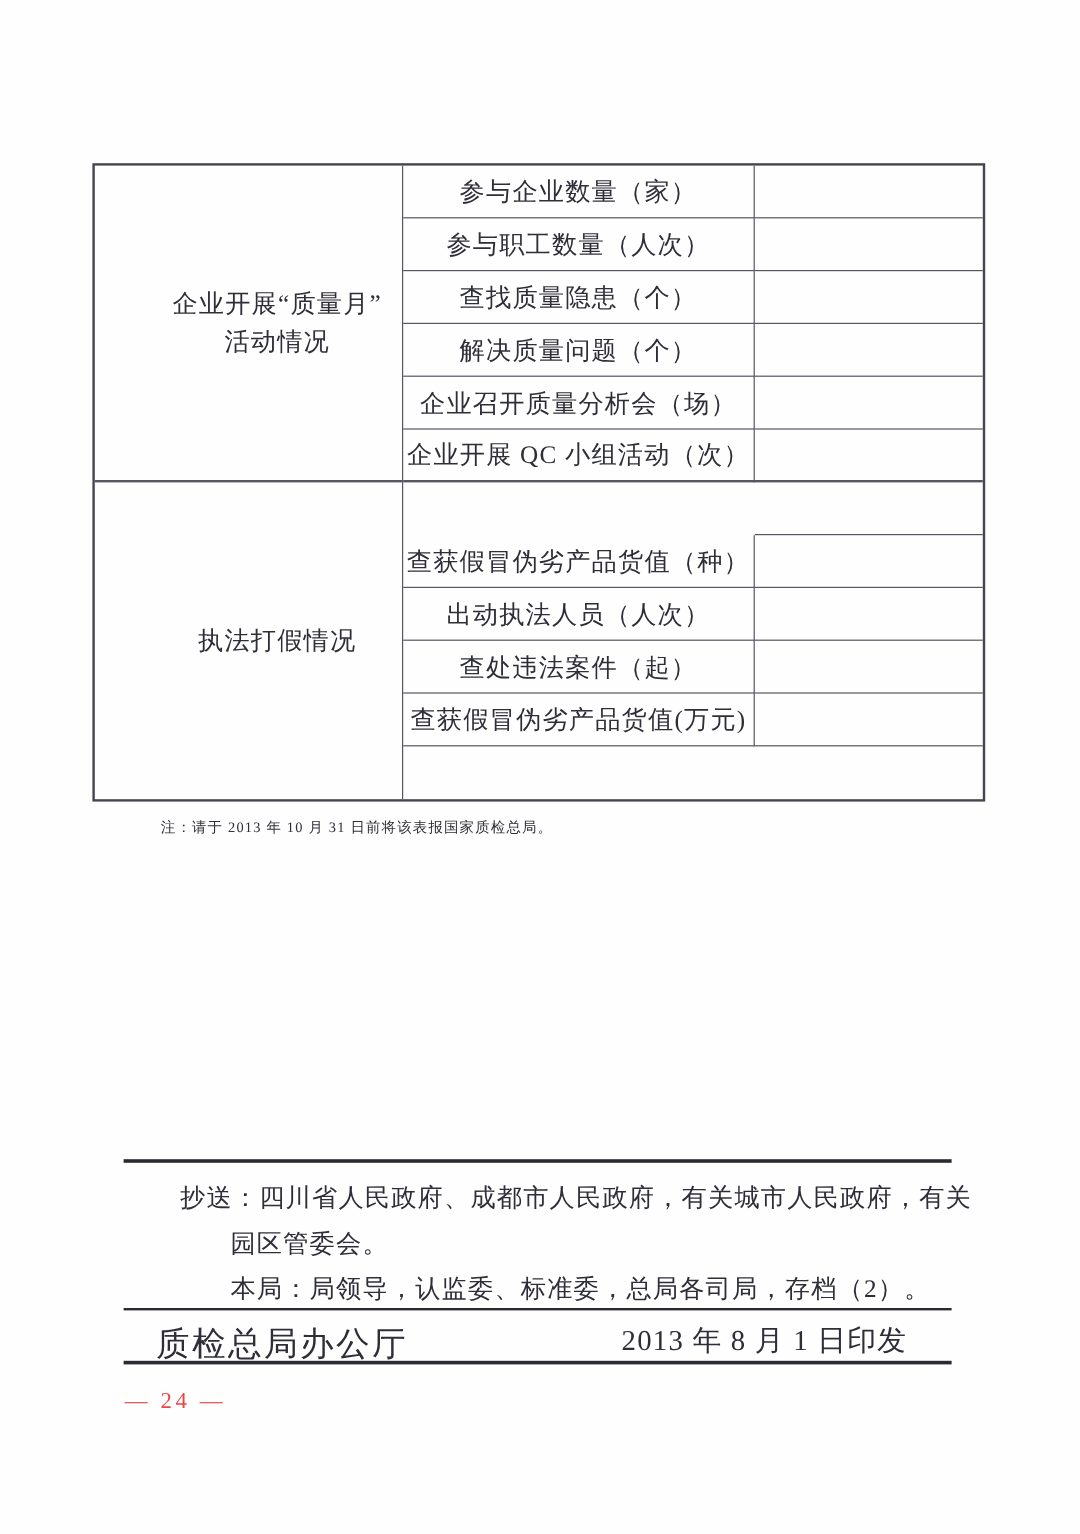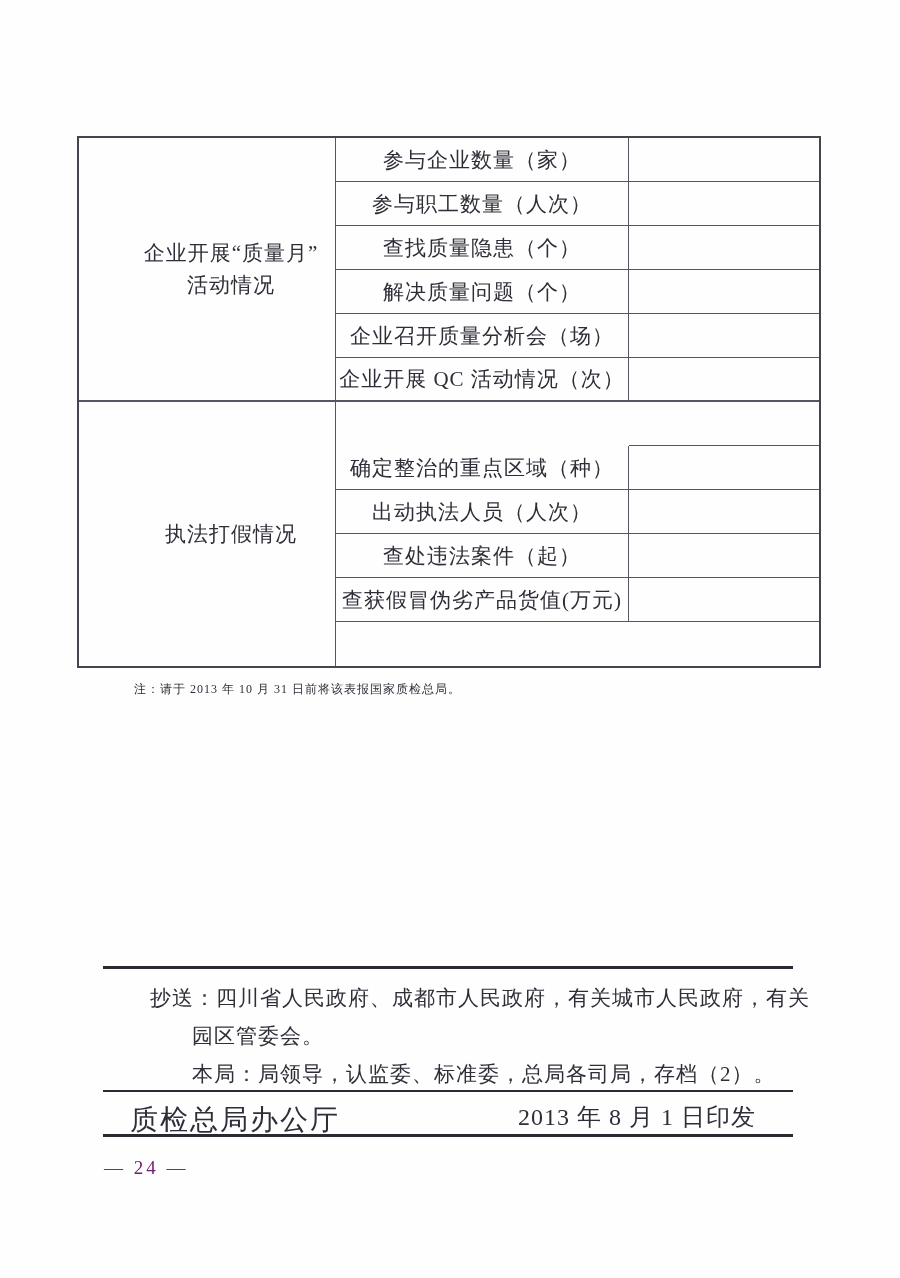--- a/index.html
+++ b/index.html
@@ -57,21 +57,21 @@
   .hrule{position:absolute;left:103px;width:690px;background:var(--rule);}
   .rule-top{top:966px;height:3px;}
   .rule-mid{top:1090px;height:2px;}
   .rule-bottom{top:1134px;height:3px;}
   .cc-line{position:absolute;font-size:21px;letter-spacing:1px;white-space:nowrap;}
   .cc1{left:130px;top:984px;margin-left:20px;}
   .cc2{left:192px;top:1022px;}
   .cc3{left:192px;top:1060px;}
   .footer-issuer{position:absolute;left:130px;top:1101px;font-size:28px;letter-spacing:2px;white-space:nowrap;}
   .footer-date{position:absolute;right:144px;top:1101px;font-size:24px;letter-spacing:1px;white-space:nowrap;}
-  .page-number{position:absolute;left:104px;top:1157px;font-size:19px;letter-spacing:3px;color:#701a75;white-space:nowrap;}
+  .page-number{position:absolute;left:104px;top:1157px;font-size:19px;letter-spacing:3px;color:#ef4444;white-space:nowrap;}
 </style>
 </head>
 <body>
 
 <div class="page">
 
   <div class="doc-table">
 
     <div class="cell c1 grp1 group-cell gdiv">
       <span>企业开展“质量月”</span>
@@ -86,30 +86,30 @@
 
     <div class="cell c2 r3">查找质量隐患（个）</div>
     <div class="cell c3 r3"></div>
 
     <div class="cell c2 r4">解决质量问题（个）</div>
     <div class="cell c3 r4"></div>
 
     <div class="cell c2 r5">企业召开质量分析会（场）</div>
     <div class="cell c3 r5"></div>
 
-    <div class="cell c2 r6 gdiv">企业开展 QC 活动情况（次）</div>
+    <div class="cell c2 r6 gdiv">企业开展 QC 小组活动（次）</div>
     <div class="cell c3 r6 gdiv"></div>
 
     <div class="cell c1 grp2 group-cell">
       <span>执法打假情况</span>
     </div>
 
     <div class="cell c3 r7"></div>
 
-    <div class="cell c2 r8">确定整治的重点区域（种）</div>
+    <div class="cell c2 r8">查获假冒伪劣产品货值（种）</div>
     <div class="cell c3 r8"></div>
 
     <div class="cell c2 r9">出动执法人员（人次）</div>
     <div class="cell c3 r9"></div>
 
     <div class="cell c2 r10">查处违法案件（起）</div>
     <div class="cell c3 r10"></div>
 
     <div class="cell c2 r11">查获假冒伪劣产品货值(万元)</div>
     <div class="cell c3 r11"></div>

